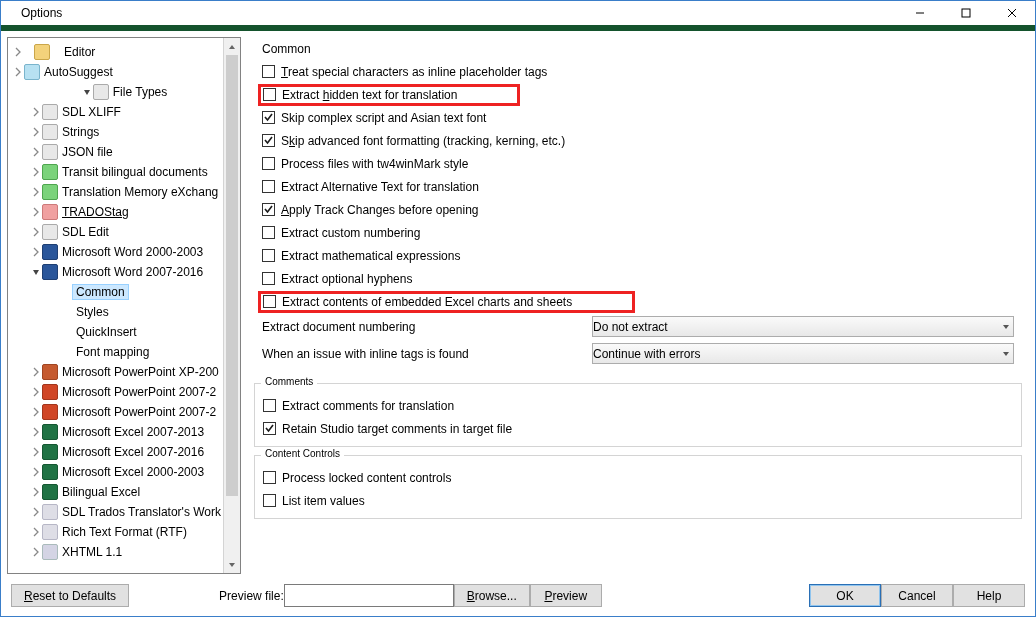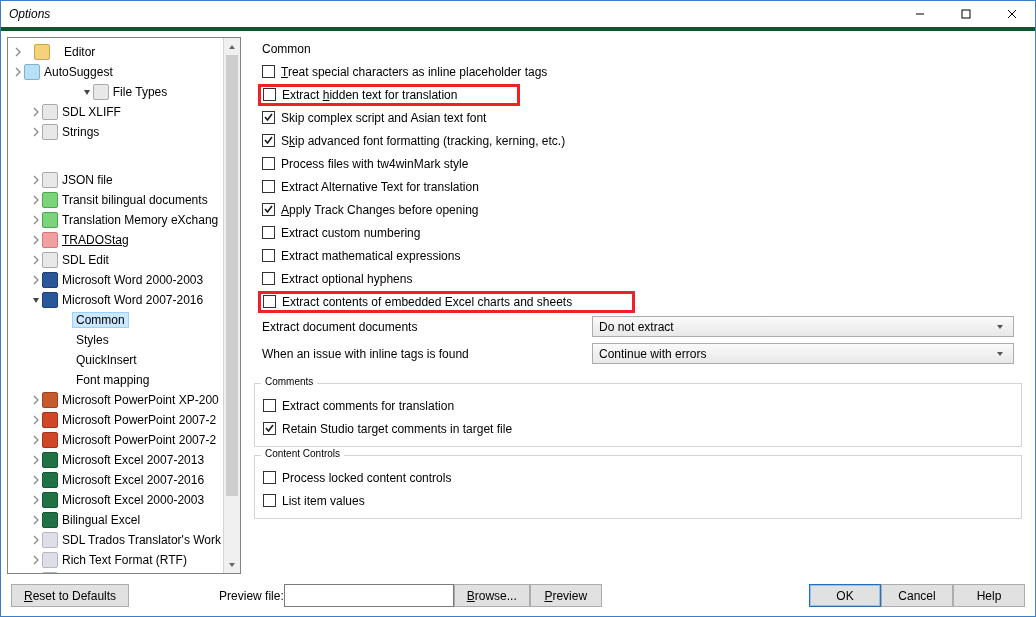--- a/index.html
+++ b/index.html
@@ -11,23 +11,22 @@
   }
   .window {
     width: 1036px; height: 617px;
     border: 1px solid #3a7ec9;
     background: #fff;
     display: flex; flex-direction: column;
     position: relative;
   }
   .titlebar {
     height: 30px; display: flex; align-items: center;
-    padding-left: 8px;
-    border-bottom: 4px solid #14532d;
-    font-style: italic;
+    padding-left: 20px;
+    border-bottom: 6px solid #14532d;
   }
   .titlebar .title { font-size: 12px; }
   .titlebar .ctrls { margin-left: auto; display: flex; }
   .titlebar .ctrl {
     width: 46px; height: 30px;
     display: flex; align-items: center; justify-content: center;
     cursor: default;
   }
   .titlebar svg { display:block; }
 
@@ -126,21 +125,21 @@
     height: 27px;
     gap: 10px;
   }
   .form-row .flabel { width: 320px; }
   .form-row .select {
     flex: 1 1 auto;
     border: 1px solid #acacac;
     background: linear-gradient(#fafafa,#e8e8e8);
     height: 21px;
     display:flex; align-items:center;
-    padding: 0 6px;
+    padding: 0 0;
     position: relative;
     gap: 12px;
   }
   .form-row .select .val { flex:1; }
   .form-row .select .chev {
     width: 14px; display:flex; align-items:center; justify-content:center;
   }
 
   .fieldset {
     border: 1px solid #d4d4d4;
@@ -270,21 +269,21 @@
             <span class="twisty">
               <svg width="10" height="10">
                 <path d="M3 1 L7 5 L3 9" fill="none" stroke="#888" stroke-width="1.3"></path>
               </svg>
             </span>
             <span class="icon">
               <span class="ficn doc"></span>
             </span>
             <span class="label">Strings</span>
           </div>
-          <div class="node" style="padding-left: 22px; margin-top: 28px;">
+          <div class="node" style="padding-left: 22px;">
             <span class="twisty">
               <svg width="10" height="10">
                 <path d="M3 1 L7 5 L3 9" fill="none" stroke="#888" stroke-width="1.3"></path>
               </svg>
             </span>
             <span class="icon">
               <span class="ficn doc"></span>
             </span>
             <span class="label">JSON file</span>
           </div>
@@ -564,21 +563,21 @@
               </div>
               <div class="checkbox-row">
                 <span class="highlight">
                   <span class="checkbox"></span>
                   <span class="cb-label">Extract contents of embedded Excel charts and sheets</span>
                 </span>
               </div>
             </div>
 
           <div class="form-row">
-            <span class="flabel">Extract document documents</span>
+            <span class="flabel">Extract document numbering</span>
             <div class="select">
               <span class="val">Do not extract</span>
               <span class="chev">
                   <svg width="8" height="6">
                     <path d="M1 1 L7 1 L4 5 Z" fill="#555"></path>
                   </svg>
                 </span>
             </div>
           </div>
           <div class="form-row">

